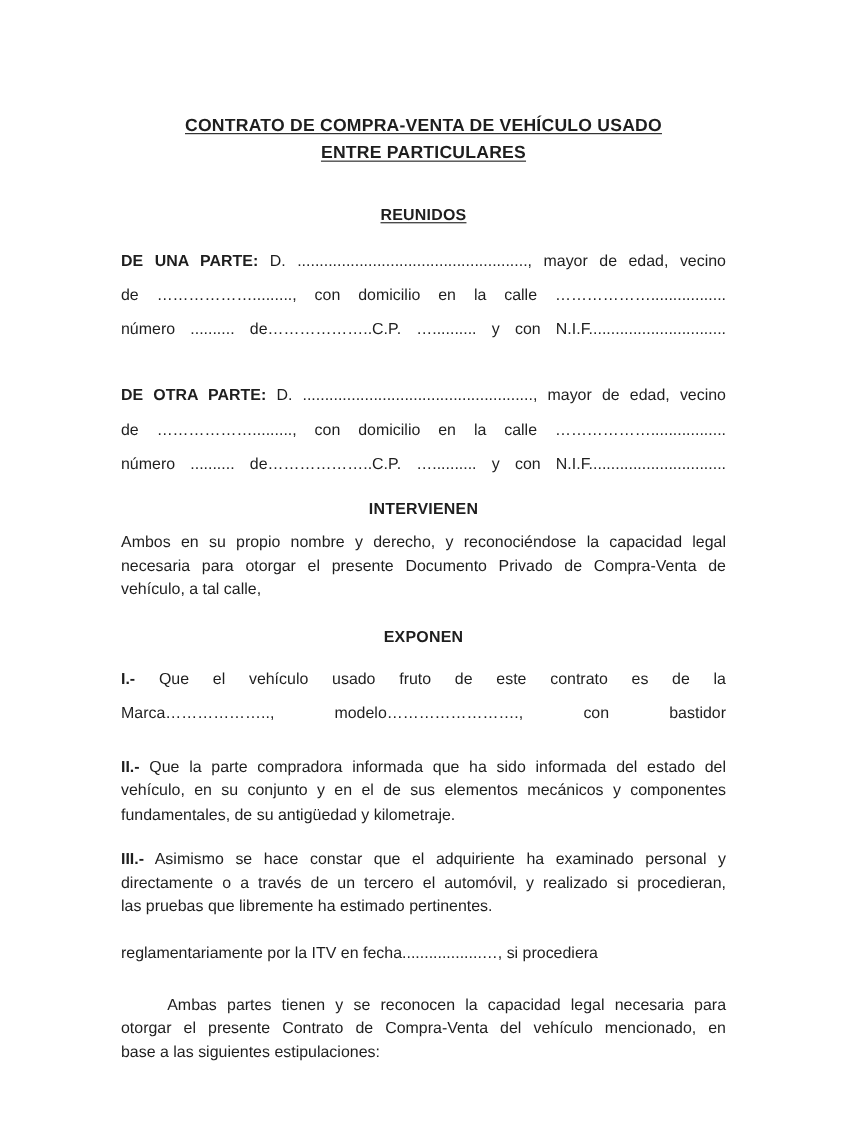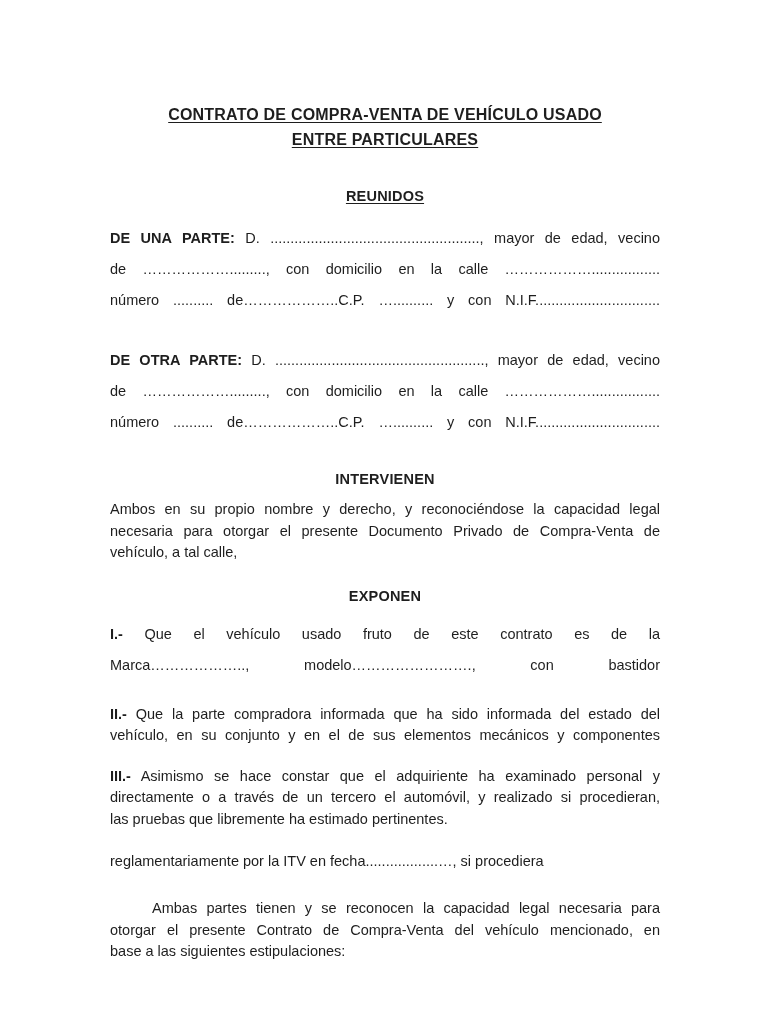--- a/index.html
+++ b/index.html
@@ -31,21 +31,21 @@
     text-decoration: underline;
     text-underline-offset: 2px;
   }
   .heading {
     text-align: center;
     font-size: 14.5px;
     font-weight: bold;
     letter-spacing: 0.2px;
   }
   .heading.h-reunidos   { margin-top: 36px; }
-  .heading.h-intervienen{ margin-top: 33px; }
+  .heading.h-intervienen{ margin-top: 17px; }
   .heading.h-exponen    { margin-top: 24px; }
   .hu { text-decoration: underline; text-underline-offset: 2px; }
 
   .para { font-size: 14.5px; }
   .para.wide  .line { line-height: 31px;   }
   .para.tight .line { line-height: 21.5px; }
 
   .line.j {
     text-align: justify;
     text-align-last: justify;
@@ -103,20 +103,21 @@
   <div class="heading h-exponen">EXPONEN</div>
 
   <div class="para wide p-clause1">
     <div class="line j"><span class="b">I.-</span><span> Que el vehículo usado fruto de este contrato es de la</span></div>
     <div class="line j">Marca……………….., modelo……………………., con bastidor</div>
   </div>
 
   <div class="para tight p-clause2">
     <div class="line j"><span class="b">II.-</span><span> Que la parte compradora informada que ha sido informada del estado del</span></div>
     <div class="line j">vehículo, en su conjunto y en el de sus elementos mecánicos y componentes</div>
+    <div class="line l">fundamentales, de su antigüedad y kilometraje.</div>
   </div>
 
   <div class="para tight p-clause3">
     <div class="line j"><span class="b">III.-</span><span> Asimismo se hace constar que el adquiriente ha examinado personal y</span></div>
     <div class="line j">directamente o a través de un tercero el automóvil, y realizado si procedieran,</div>
     <div class="line l">las pruebas que libremente ha estimado pertinentes.</div>
   </div>
 
   <div class="para wide p-clause4">
     <div class="line l">reglamentariamente por la ITV en fecha..................…, si procediera</div>

